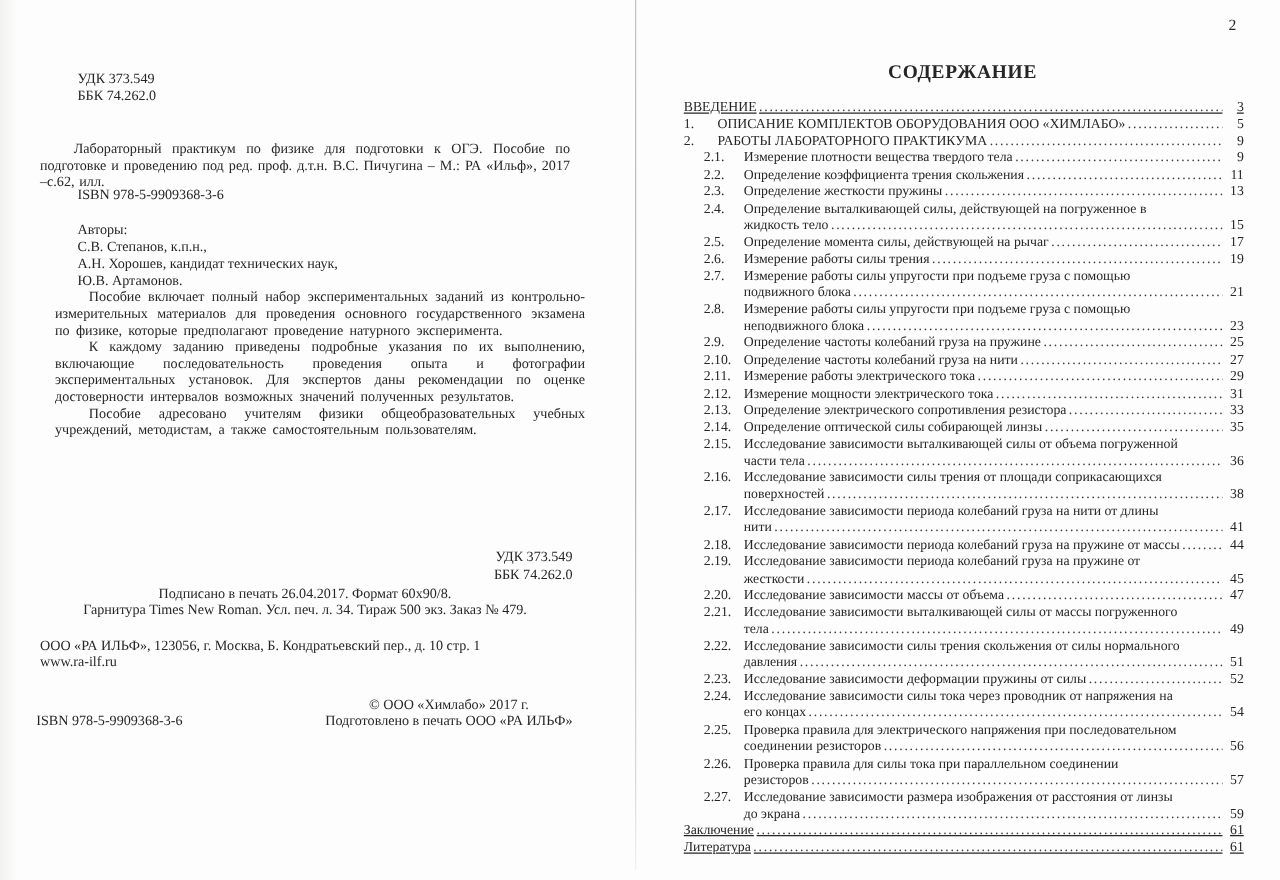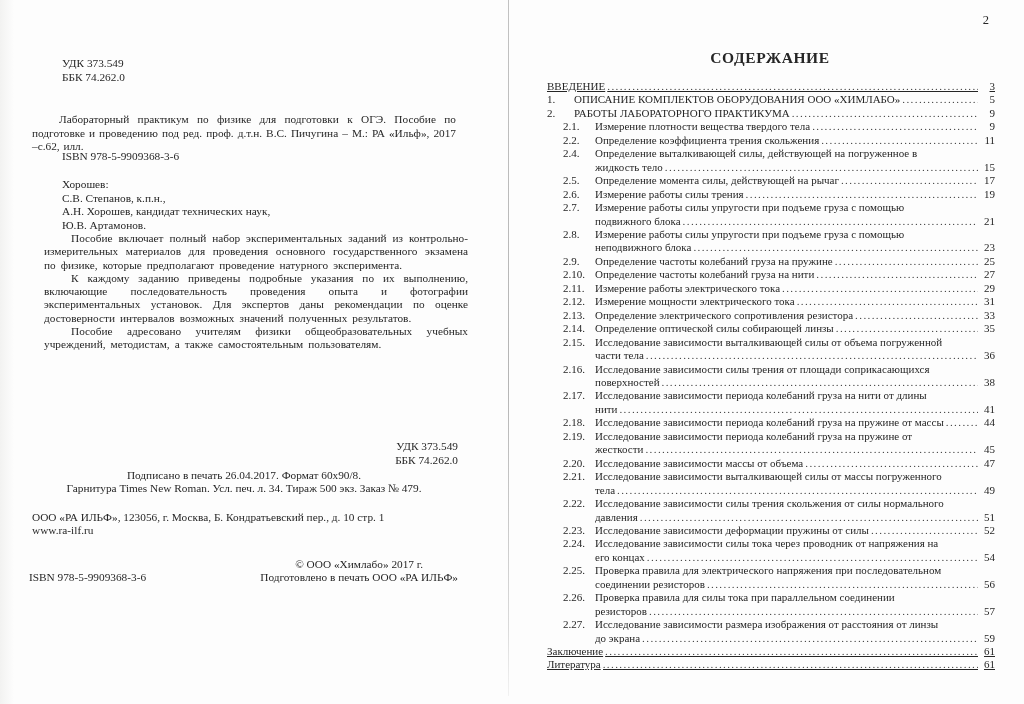--- a/index.html
+++ b/index.html
@@ -63,21 +63,21 @@
     <div class="udk-top">
       <div>УДК 373.549</div>
       <div>ББК 74.262.0</div>
     </div>
 
     <p class="bib">Лабораторный практикум по физике для подготовки к ОГЭ. Пособие по подготовке и проведению под ред. проф. д.т.н. В.С. Пичугина – М.: РА «Ильф», 2017 –с.62, илл.</p>
 
     <div class="isbn-top">ISBN 978-5-9909368-3-6</div>
 
     <div class="authors">
-      <div>Хорошев:</div>
+      <div>Авторы:</div>
       <div>С.В. Степанов, к.п.н.,</div>
       <div>А.Н. Хорошев, кандидат технических наук,</div>
       <div>Ю.В. Артамонов.</div>
     </div>
 
     <div class="annotation">
       <p>Пособие включает полный набор экспериментальных заданий из контрольно-измерительных материалов для проведения основного государственного экзамена по физике, которые предполагают проведение натурного эксперимента.</p>
       <p>К каждому заданию приведены подробные указания по их выполнению, включающие последовательность проведения опыта и фотографии экспериментальных установок. Для экспертов даны рекомендации по оценке достоверности интервалов возможных значений полученных результатов.</p>
       <p>Пособие адресовано учителям физики общеобразовательных учебных учреждений, методистам, а также самостоятельным пользователям.</p>
     </div>
@@ -143,20 +143,28 @@
         <div class="toc-entry lvl2">
           <div class="toc-line">
             <span class="num">2.2.</span>
             <span class="txt">Определение коэффициента трения скольжения</span>
             <span class="dots"></span>
             <span class="pg">11</span>
           </div>
         </div>
         <div class="toc-entry lvl2">
           <div class="toc-line">
+            <span class="num">2.3.</span>
+            <span class="txt">Определение жесткости пружины</span>
+            <span class="dots"></span>
+            <span class="pg">13</span>
+          </div>
+        </div>
+        <div class="toc-entry lvl2">
+          <div class="toc-line">
             <span class="num">2.4.</span>
             <span class="txt">Определение выталкивающей силы, действующей на погруженное в</span>
           </div>
           <div class="toc-line cont">
             <span class="txt">жидкость тело</span>
             <span class="dots"></span>
             <span class="pg">15</span>
           </div>
         </div>
         <div class="toc-entry lvl2">

